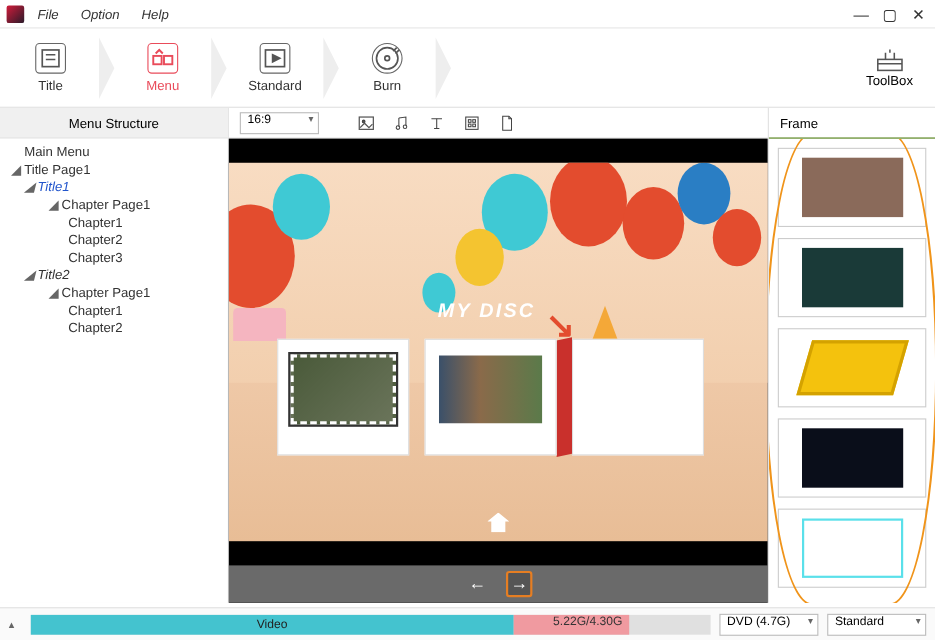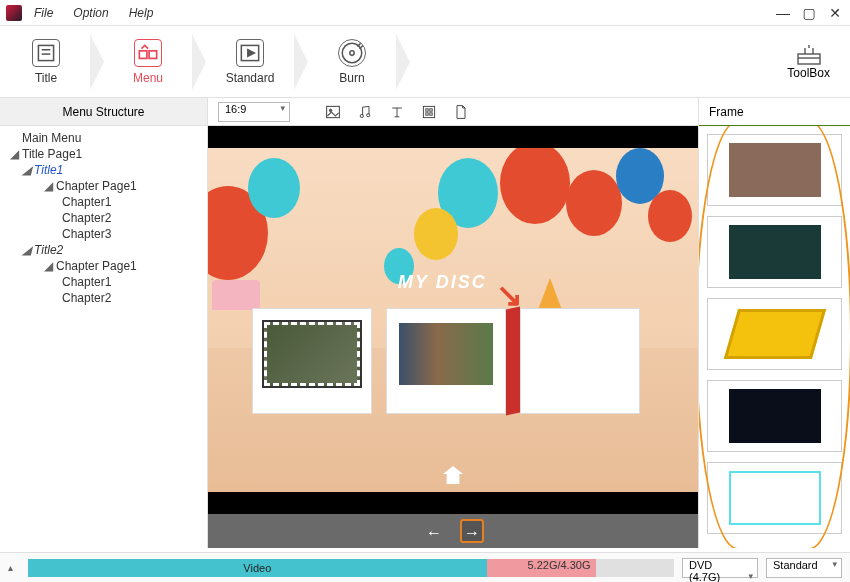--- a/index.html
+++ b/index.html
@@ -90,21 +90,21 @@
 .f4 { background: #0a0e1a; }
 .f5 { background: #fff; border: 2px solid #5ae0ea; }
 .highlight-oval { position: absolute; top: -6px; left: -4px; right: -2px; bottom: -2px; border: 2px solid #f0941a; border-radius: 60px / 300px; pointer-events: none; }
 
 
 .status { position: absolute; bottom: 0; left: 0; right: 0; height: 30px; display: flex; align-items: center; padding: 0 8px; gap: 8px; border-top: 1px solid #e0e0e0; background: #fafafa; }
 .status .expand { width: 12px; font-size: 10px; color: #666; cursor: pointer; }
 .progress { flex: 1; height: 18px; background: #e0e0e0; position: relative; display: flex; }
 .progress-video { background: #44c3cf; height: 100%; display: flex; align-items: center; justify-content: center; font-size: 11px; color: #222; }
 .progress-over { background: #f09aa0; height: 100%; display: flex; align-items: flex-start; justify-content: flex-end; padding-right: 6px; font-size: 11px; color: #333; }
-.combo { width: 76px; height: 20px; font-size: 11px; border: 1px solid #bbb; background: #fff; padding: 0 18px 0 6px; position: relative; cursor: pointer; }
+.combo { width: 90px; height: 20px; font-size: 11px; border: 1px solid #bbb; background: #fff; padding: 0 18px 0 6px; position: relative; cursor: pointer; }
 .combo:after { content: "▾"; position: absolute; right: 4px; font-size: 9px; color: #666; }
 
 
 .isvg { stroke: #555; fill: none; stroke-width: 1.4; }
 </style>
 </head>
 <body>
 
 <div class="titlebar">
   <div class="app-icon"></div>

